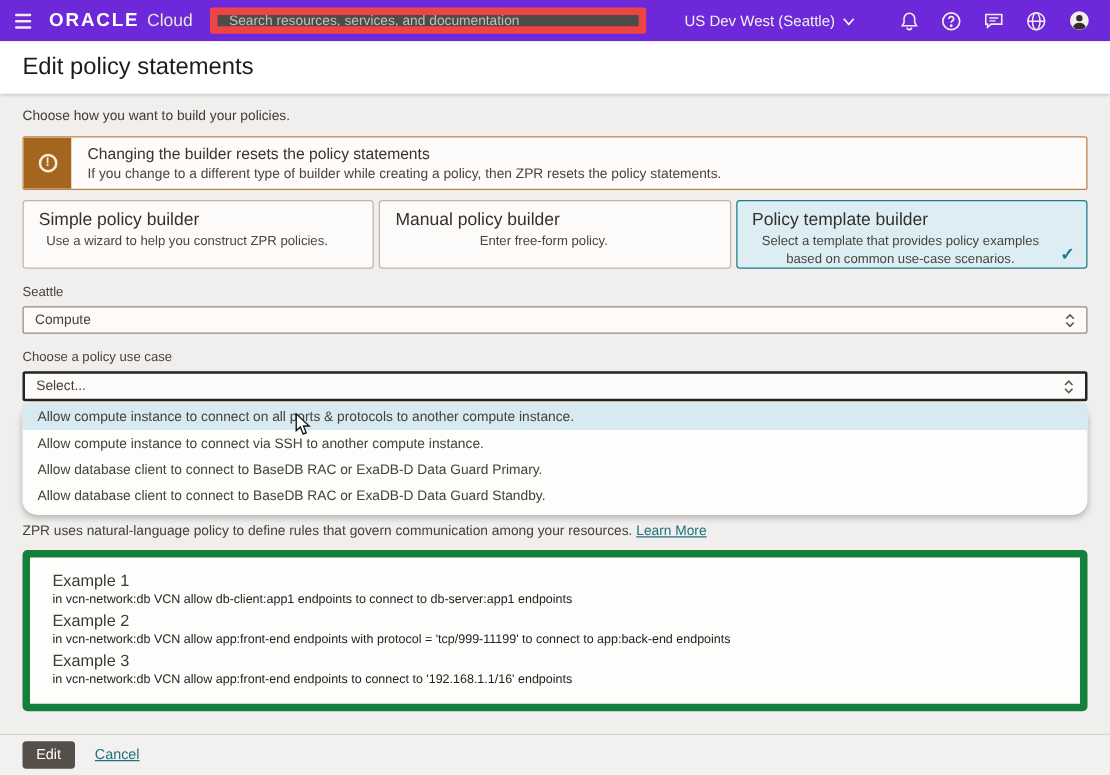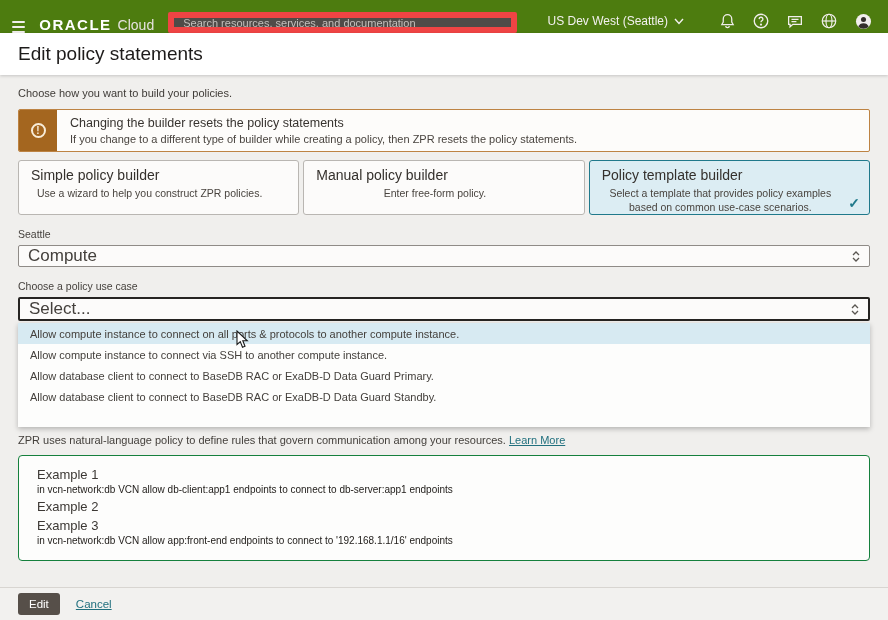--- a/index.html
+++ b/index.html
@@ -4,21 +4,21 @@
 <style>
   * { margin:0; padding:0; box-sizing:border-box; }
   html,body { background:#c9c7c4; }
   .app {
     width:888px; height:620px; position:relative; overflow:hidden;
     font-family:"Liberation Sans", sans-serif; background:#f0efed;
     margin:0 auto;
   }
   
   .topbar {
-    height:33px; background:#4d7c0f; display:flex; align-items:flex-end;
+    height:33px; background:#6d28d9; display:flex; align-items:center;
     padding:0 12px; color:#f1eeec;
   }
   .hamburger { width:18px; display:flex; flex-direction:column; gap:3px; cursor:pointer; margin-right:14px; }
   .hamburger div { height:2px; background:#f1eeec; border-radius:1px; }
   .logo { display:flex; align-items:baseline; white-space:nowrap; }
   .logo-oracle { font-weight:700; font-size:15px; letter-spacing:1.5px; color:#ffffff; }
   .logo-cloud { font-weight:400; font-size:14px; color:#e6e3e0; margin-left:6px; }
   .search-input {
     margin-left:14px; width:462px; height:21px; background:#4f4b48;
     border:6px solid #ef4444; border-radius:2px; color:#d6d2cf;
@@ -58,36 +58,36 @@
   }
   .card.selected { background:#dcedf3; border-color:#20798b; }
   .card-title { font-size:14px; color:#34302c; }
   .card-desc { font-size:10.5px; color:#49443f; margin-top:4px; line-height:1.3; padding-right:18px;text-align:center; }
   .card-check { position:absolute; right:9px; bottom:3px; color:#20798b; font-size:14px; font-weight:700; }
   
   .field-label { font-size:10.5px; color:#46423e; margin-top:13px; margin-bottom:5px; }
   .select {
     height:22px; background:#fcfbfa; border:1px solid #8f8b87; border-radius:2px;
     display:flex; align-items:center; justify-content:space-between;
-    padding:0 9px; font-size:17px; color:#44403c; cursor:pointer;
+    padding:0 9px; font-size:11px; color:#44403c; cursor:pointer;
   }
   .select.focused { border:2px solid #262422; height:24px; }
   .chevrons { display:flex; flex-direction:column; align-items:center; line-height:0; gap:1px; }
   .dropdown-panel {
     margin-top:2px; background:#fdfdfc; box-shadow:0 2px 5px rgba(0,0,0,.25);
-    border-radius:0; padding-bottom:20px;
+    border-radius:12px; padding-bottom:5px;
   }
   .option { height:21px; display:flex; align-items:center; padding:0 12px; font-size:11px; color:#44403c; cursor:pointer; white-space:nowrap; }
   .option.highlighted { background:#d7eaf2; }
   
   .section-heading { margin-top:13px; font-size:15px; color:#2e2a27; }
   .section-sub { font-size:11px; color:#44403c; margin-top:7px; }
   .link { color:#21707e; text-decoration:underline; cursor:pointer; }
   .examples-box {
-    margin-top:9px; background:#fdfdfc; border:1px solid #15803d; border-radius:4px;
+    margin-top:9px; background:#fdfdfc; border:6px solid #15803d; border-radius:4px;
     padding:11px 18px 14px; 
   }
   .example-label { font-size:13px; color:#3c3834; margin-top:4px; }
   .example-stmt { font-size:10px; font-weight:400; color:#24211e; margin-top:2px; }
   
   .footer {
     position:absolute; left:0; right:0; bottom:0; height:33px;
     border-top:1px solid #d8d5d1; background:#f2f1ef;
     display:flex; align-items:center; gap:16px; padding:0 18px;
   }
@@ -228,20 +228,21 @@
 
     <div class="section-sub">
       <span>ZPR uses natural-language policy to define rules that govern communication among your resources.</span>
       <span class="link">Learn More</span>
     </div>
 
     <div class="examples-box">
       <div class="example-label" style="margin-top:0;">Example 1</div>
       <div class="example-stmt">in vcn-network:db VCN allow db-client:app1 endpoints to connect to db-server:app1 endpoints</div>
       <div class="example-label">Example 2</div>
+      <div class="example-stmt">in vcn-network:db VCN allow app:front-end endpoints with protocol = 'tcp/999-11199' to connect to app:back-end endpoints</div>
       <div class="example-label">Example 3</div>
       <div class="example-stmt">in vcn-network:db VCN allow app:front-end endpoints to connect to '192.168.1.1/16' endpoints</div>
     </div>
   </div>
 
   <div class="footer">
     <button class="edit-button">Edit</button>
     <span class="link cancel-link">Cancel</span>
   </div>
 

